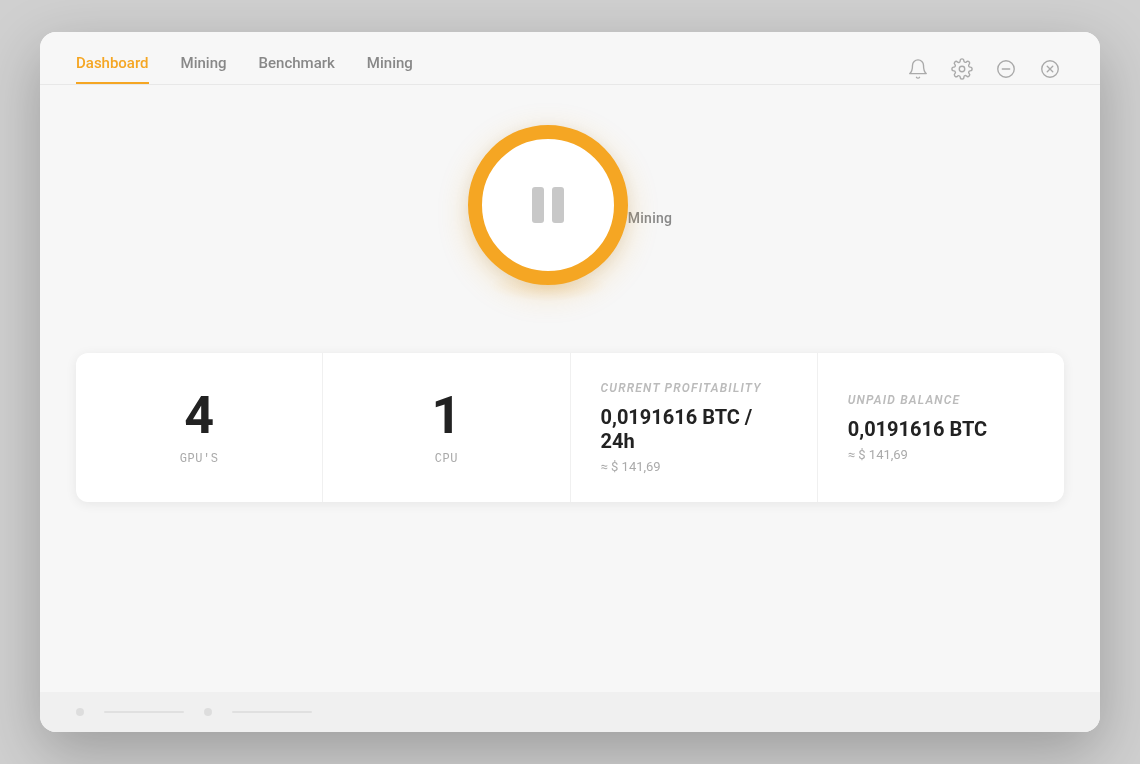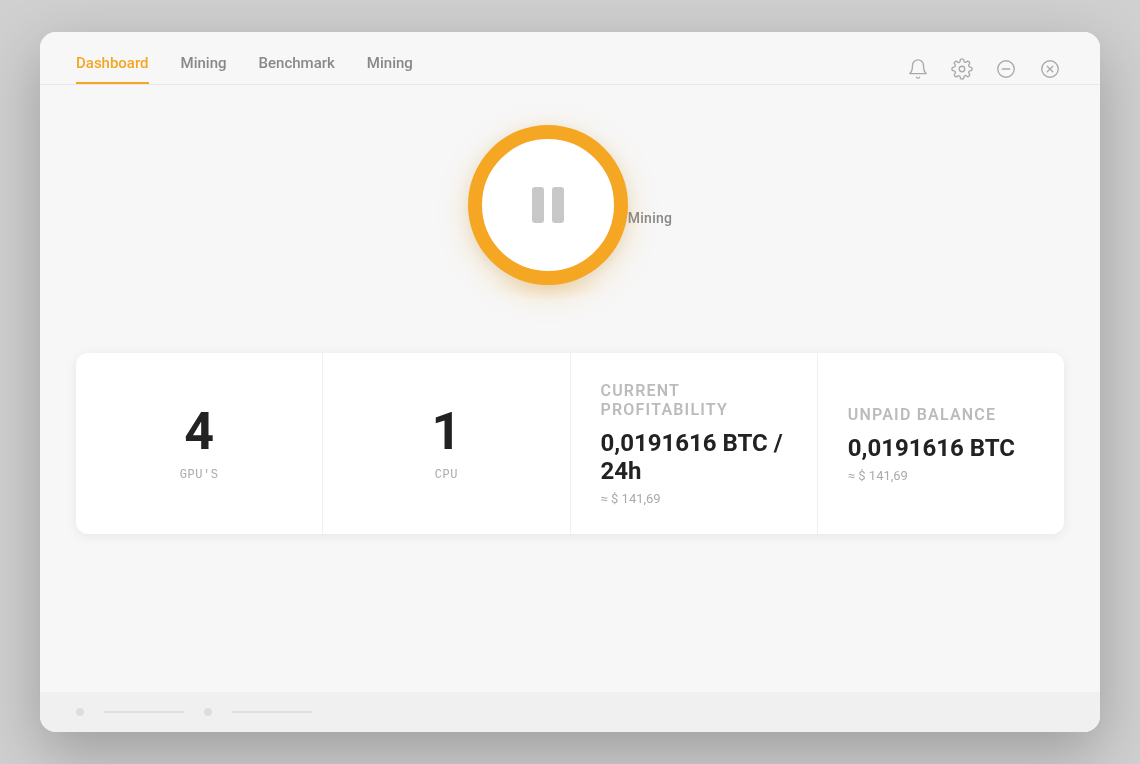--- a/index.html
+++ b/index.html
@@ -194,30 +194,31 @@
       font-weight: 500;
       font-family: Liberation Mono, monospace;
     }
 
     .stat-card.profitability,
     .stat-card.balance {
       align-items: flex-start;
     }
 
     .stat-section-label {
-      font-size: 16px;
+      font-size: 12px;
       color: #bbb;
       letter-spacing: 1.2px;
       text-transform: uppercase;
       font-weight: 600;
       margin-bottom: 10px;
+      font-style: italic;
     }
 
     .stat-value {
-      font-size: 24px;
+      font-size: 20px;
       font-weight: 700;
       color: #222;
       margin-bottom: 6px;
     }
 
     .stat-usd {
       font-size: 13px;
       color: #aaa;
     }
 

